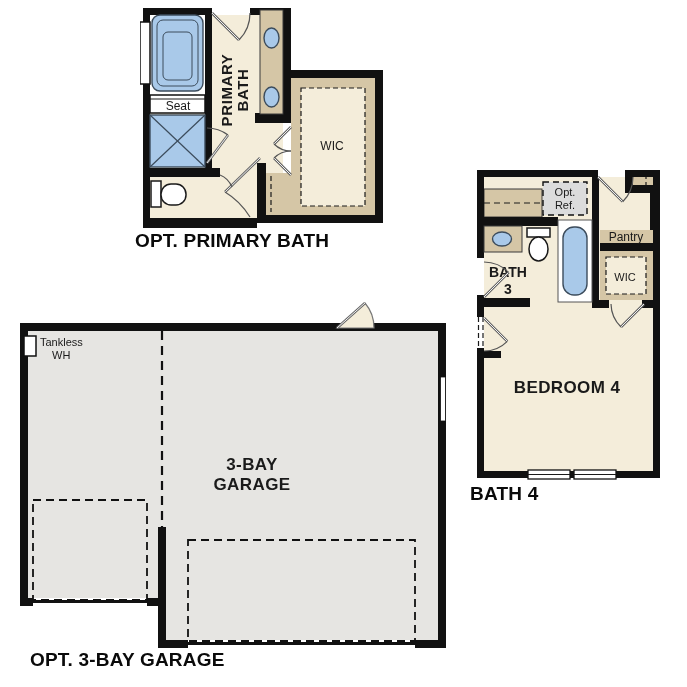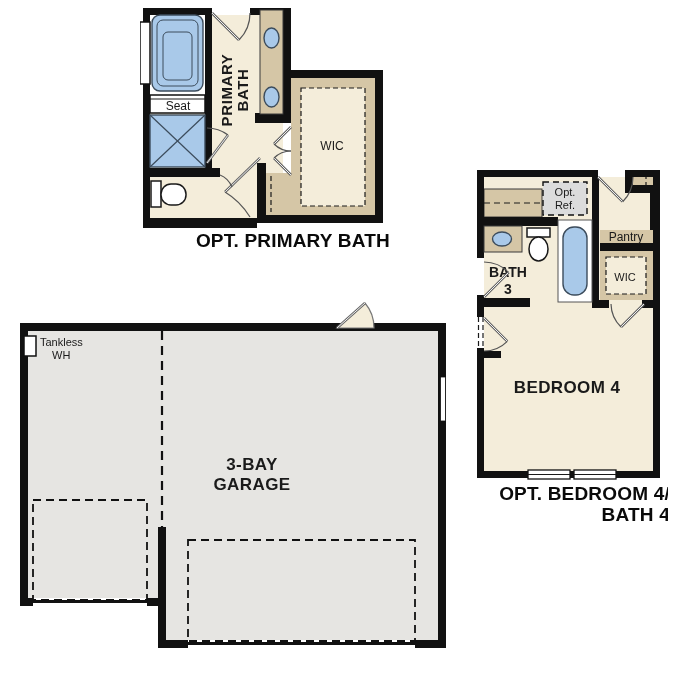--- a/index.html
+++ b/index.html
@@ -1,19 +1,19 @@
 <!DOCTYPE html>
 <html><head>
 <meta charset="utf-8">
 <style>
   html,body{margin:0;padding:0;background:#fff;}
   .stage{position:relative;width:668px;height:687px;background:#ffffff;overflow:hidden;
          font-family:"Liberation Sans",sans-serif;}
   .plan{position:absolute;}
-  .caption{position:absolute;text-align:right;font-weight:bold;font-size:19px;
+  .caption{position:absolute;text-align:left;font-weight:bold;font-size:19px;
            line-height:21px;color:#0a0a0a;letter-spacing:0.2px;}
   svg text{font-family:"Liberation Sans",sans-serif;fill:#1a1a1a;}
   .t-bold-lg{font-size:17px;font-weight:bold;letter-spacing:0.4px;}
   .t-bold-md{font-size:15px;font-weight:bold;letter-spacing:0.6px;}
   .t-bold-sm{font-size:14px;font-weight:bold;}
   .t-reg{font-size:12px;}
   .t-reg-sm{font-size:11px;}
   .wall{fill:#111111;}
   .cream{fill:#f4edda;}
   .tan{fill:#d5c6a6;stroke:#3a3a3a;stroke-width:1;}
@@ -219,21 +219,20 @@
       <rect x="58" y="305" width="42" height="9" fill="#ffffff" stroke="#111" stroke-width="1.3"></rect>
       <line x1="58" y1="309.5" x2="100" y2="309.5" class="thinline"></line>
       <rect x="104" y="305" width="42" height="9" fill="#ffffff" stroke="#111" stroke-width="1.3"></rect>
       <line x1="104" y1="309.5" x2="146" y2="309.5" class="thinline"></line>
     </g>
 
     <text x="97" y="228" text-anchor="middle" class="t-bold-lg">BEDROOM 4</text>
   </svg>
 
   <div class="caption" style="left:470px;top:483px;width:200px">
-    <div>OPT. BEDROOM 4/</div>
     <div>BATH 4</div>
   </div>
 
   <svg class="plan" style="left:12px;top:295px" width="445" height="362" viewBox="0 0 445 362">
 
     <rect x="15" y="35" width="135" height="268" fill="#e6e5e2"></rect>
     <rect x="148" y="35" width="282" height="310" fill="#e6e5e2"></rect>
 
     <g>
       <rect x="8" y="28" width="426" height="8" class="wall"></rect>
@@ -264,14 +263,17 @@
     <g>
       <path d="M325,33 L353,8 A38,38 0 0 1 362,33 Z" fill="#f4edda" stroke="#777" stroke-width="1.2"></path>
       <path d="M325,33 L353,8" class="leaf"></path>
       <path d="M325,33 L353,8" class="leaf-core"></path>
     </g>
 
     <text x="240" y="175" text-anchor="middle" class="t-bold-lg">3-BAY</text>
     <text x="240" y="195" text-anchor="middle" class="t-bold-lg">GARAGE</text>
   </svg>
 
+  <div class="caption" style="left:30px;top:649px;width:402px">
+    <div>OPT. 3-BAY GARAGE</div>
+  </div>
 
 </div>
 
 </body></html>

